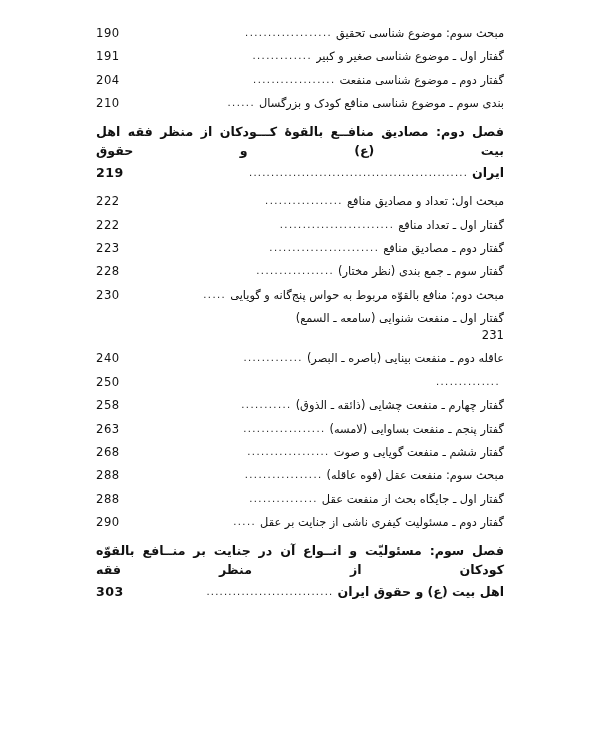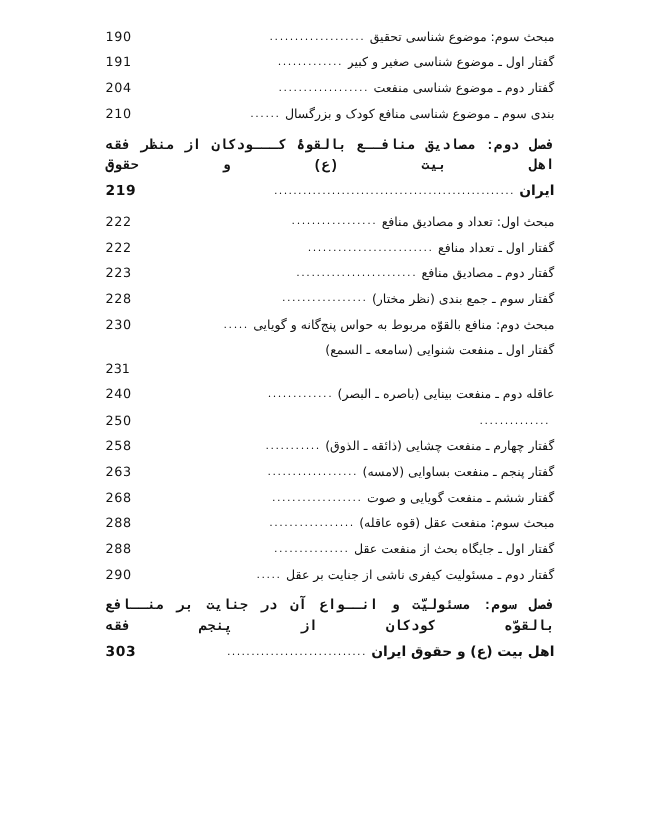--- a/index.html
+++ b/index.html
@@ -64,21 +64,20 @@
     line-height: 1.5;
     white-space: normal;
     display: block;
     margin: 12px 0 11px 0;
   }
   .toc-entry.chapter .line1 {
     display: block;
     text-align: justify;
     text-align-last: justify;
     word-spacing: 1px;
-    font-family: Liberation Mono, monospace;
   }
   .toc-entry.chapter .line2 {
     display: flex;
     align-items: baseline;
     width: 100%;
     white-space: nowrap;
     margin-top: 3px;
   }
   .toc-entry.chapter .line2 .etext {
     flex: 0 0 auto;
@@ -102,21 +101,21 @@
   }
   .toc-entry.wrapped .row1 {
     display: flex;
     align-items: baseline;
     width: 100%;
     white-space: nowrap;
   }
   .toc-entry.wrapped .row1 .etext { flex: 0 1 auto; }
   .toc-entry.wrapped .row2 {
     display: block;
-    text-align: left;
+    text-align: right;
     margin-top: 2px;
     font-size: 11.6px;
   }
 </style>
 </head>
 <body>
 
 <div class="page">
   <div class="toc">
 
@@ -231,21 +230,21 @@
       <span class="epage">288</span>
     </div>
 
     <div class="toc-entry">
       <span class="etext">گفتار دوم ـ مسئولیت کیفری ناشی از جنایت بر عقل</span>
       <span class="leader">.....</span>
       <span class="epage">290</span>
     </div>
 
     <div class="toc-entry chapter">
-      <span class="line1">فصل سوم: مسئولیّت و انــواع آن در جنایت بر منــافع بالقوّه کودکان از پنجم فقه</span>
+      <span class="line1">فصل سوم: مسئولیّت و انــواع آن در جنایت بر منــافع بالقوّه کودکان از منظر فقه</span>
       <span class="line2">
         <span class="etext">اهل بیت (ع) و حقوق ایران</span>
         <span class="leader">.............................</span>
         <span class="epage">303</span>
       </span>
     </div>
 
   </div>
 </div>
 

